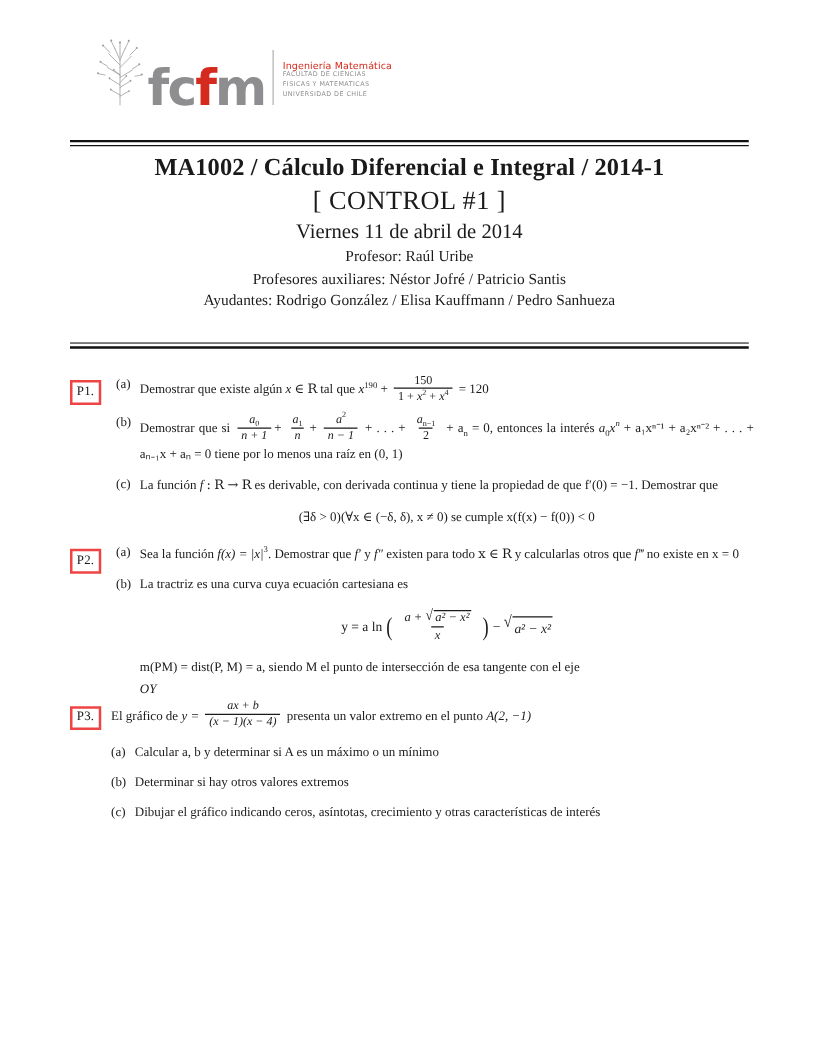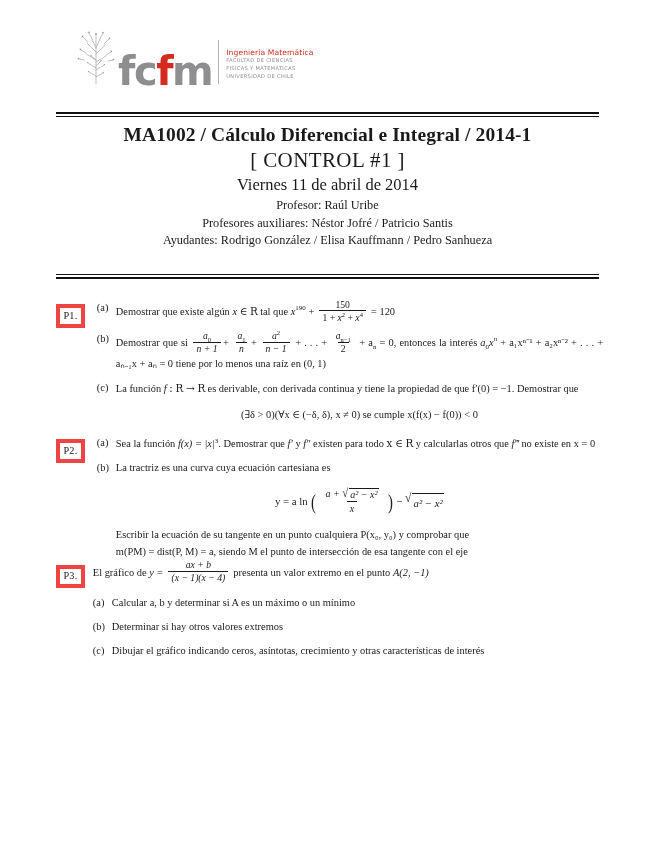--- a/index.html
+++ b/index.html
@@ -132,21 +132,21 @@
     top: 300px;
     width: 547px;
   }
   .problem {
     position: relative;
     display: flex;
     align-items: flex-start;
   }
   .pbox {
     flex: 0 0 auto;
-    border: 4px solid #ef4444;
+    border: 2px solid #ef4444;
     font-size: 10.3px;
     line-height: 1;
     padding: 2.6px 3.4px 2.8px 3.4px;
     margin-top: 4px;
     letter-spacing: 0.2px;
   }
   .pbody {
     flex: 1 1 auto;
     padding-left: 12px;
   }
@@ -424,22 +424,22 @@
                 <span class="den m">x</span>
               </span>
               <span class="paren-big">)</span>
               <span>−</span>
               <span class="sqrt">
                   <span class="rad">√</span>
                   <span class="bar m">a² − x²</span>
                 </span>
             </div>
 
-            <div class="inline-head">Escribir la ecuación de su tangente en un punto cualquiera P(x₀, y₀) y comprobar que</div>
             <div class="inline-head">m(PM) = dist(P, M) = a, siendo M el punto de intersección de esa tangente con el eje</div>
+            <div class="inline-head m">OY</div>
           </div>
         </div>
       </div>
     </div>
 
     <div class="problem" style="">
       <div class="pbox">P3.</div>
       <div class="pbody" style="padding-left:8px;">
 
         <div class="inline-head">

